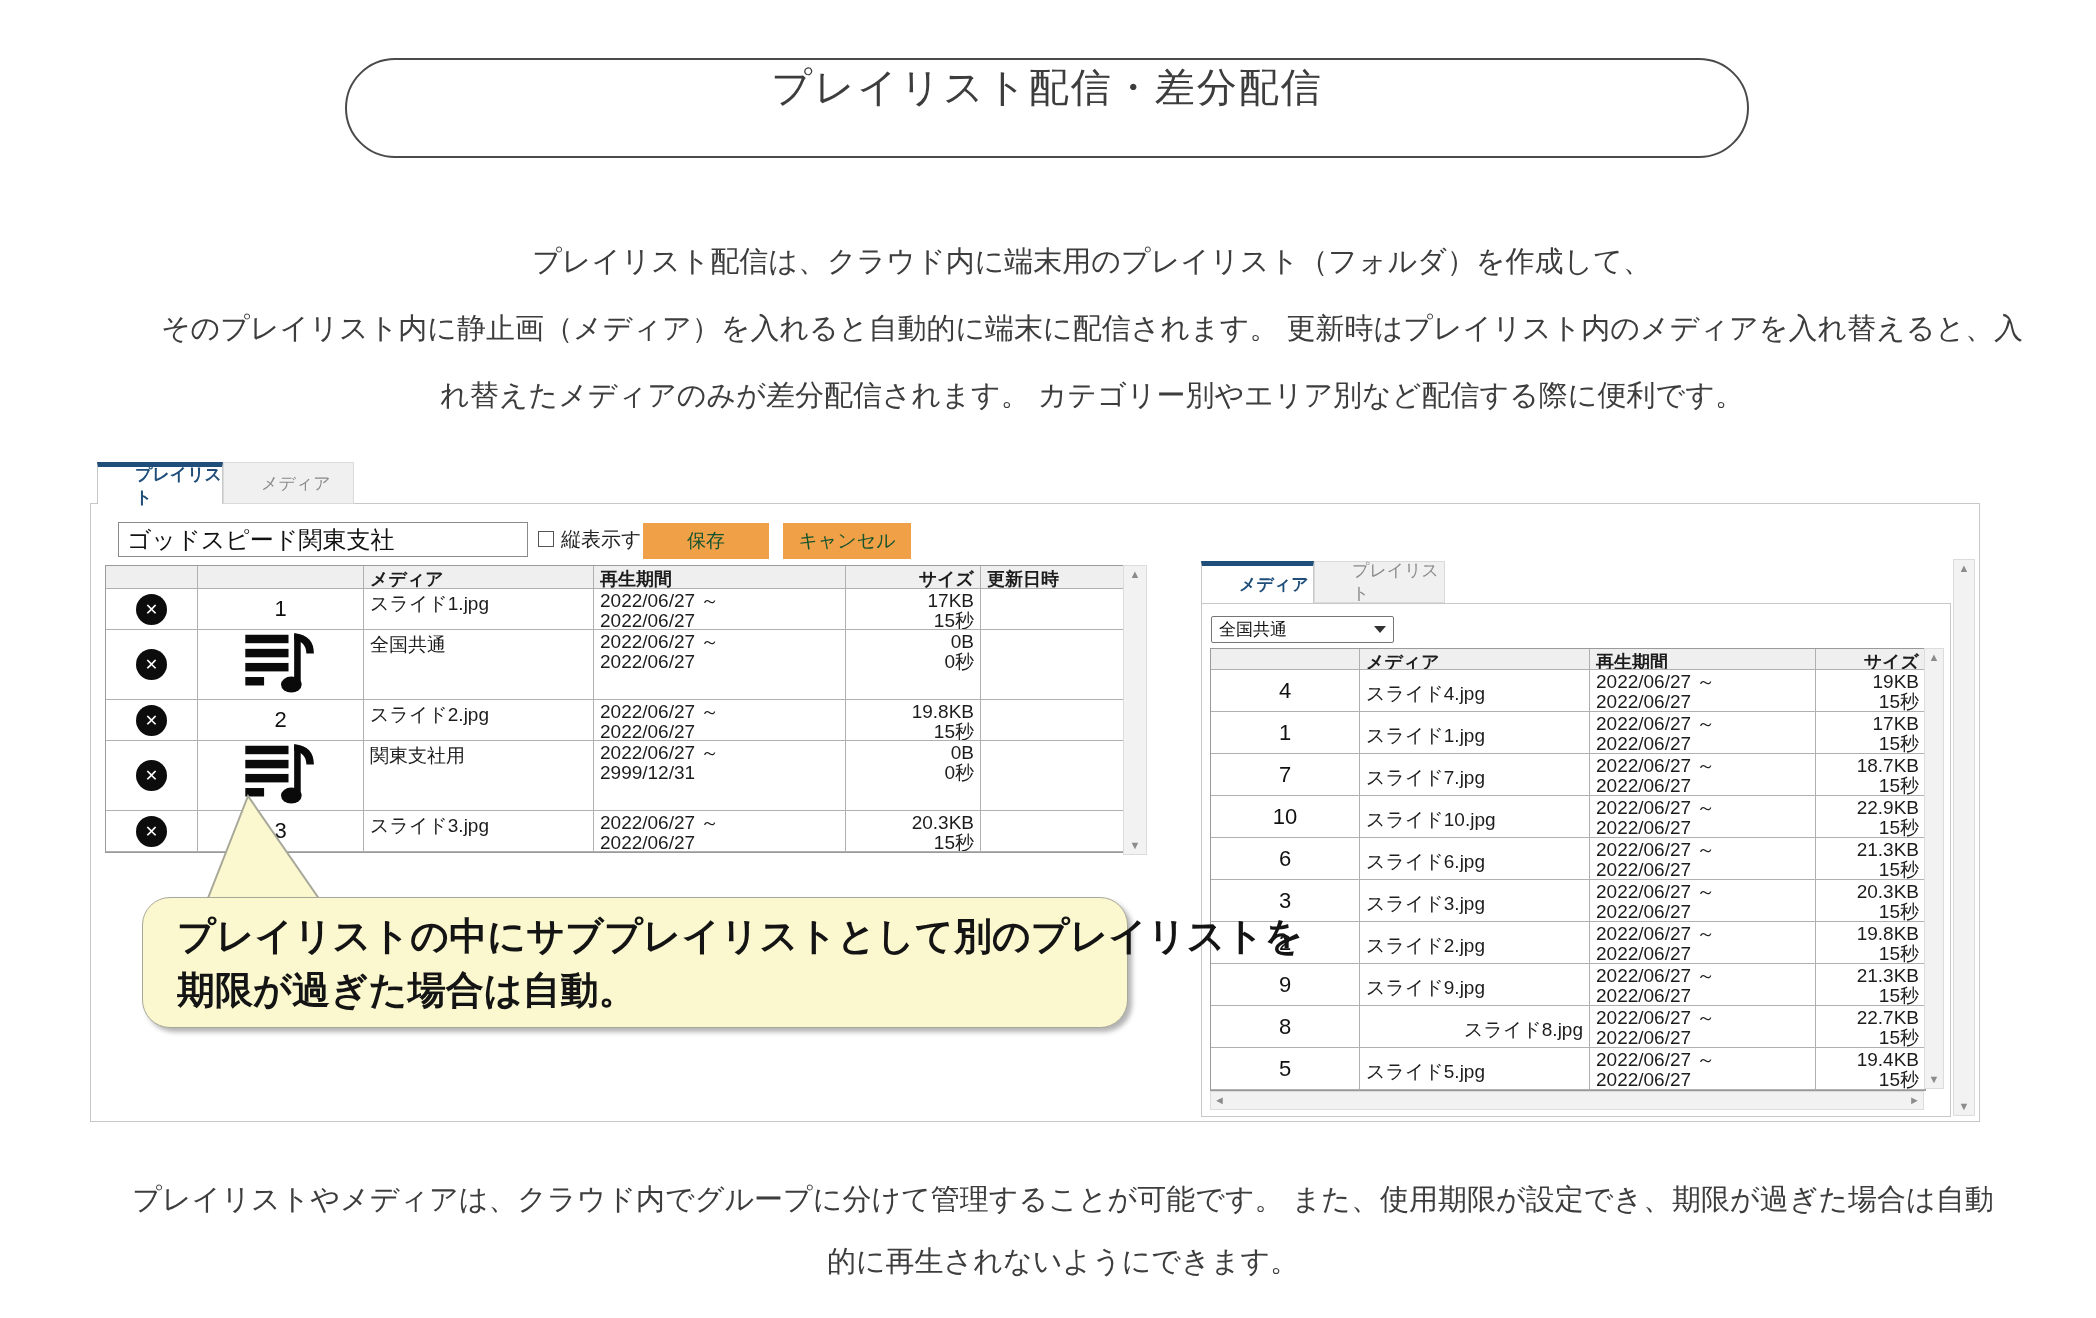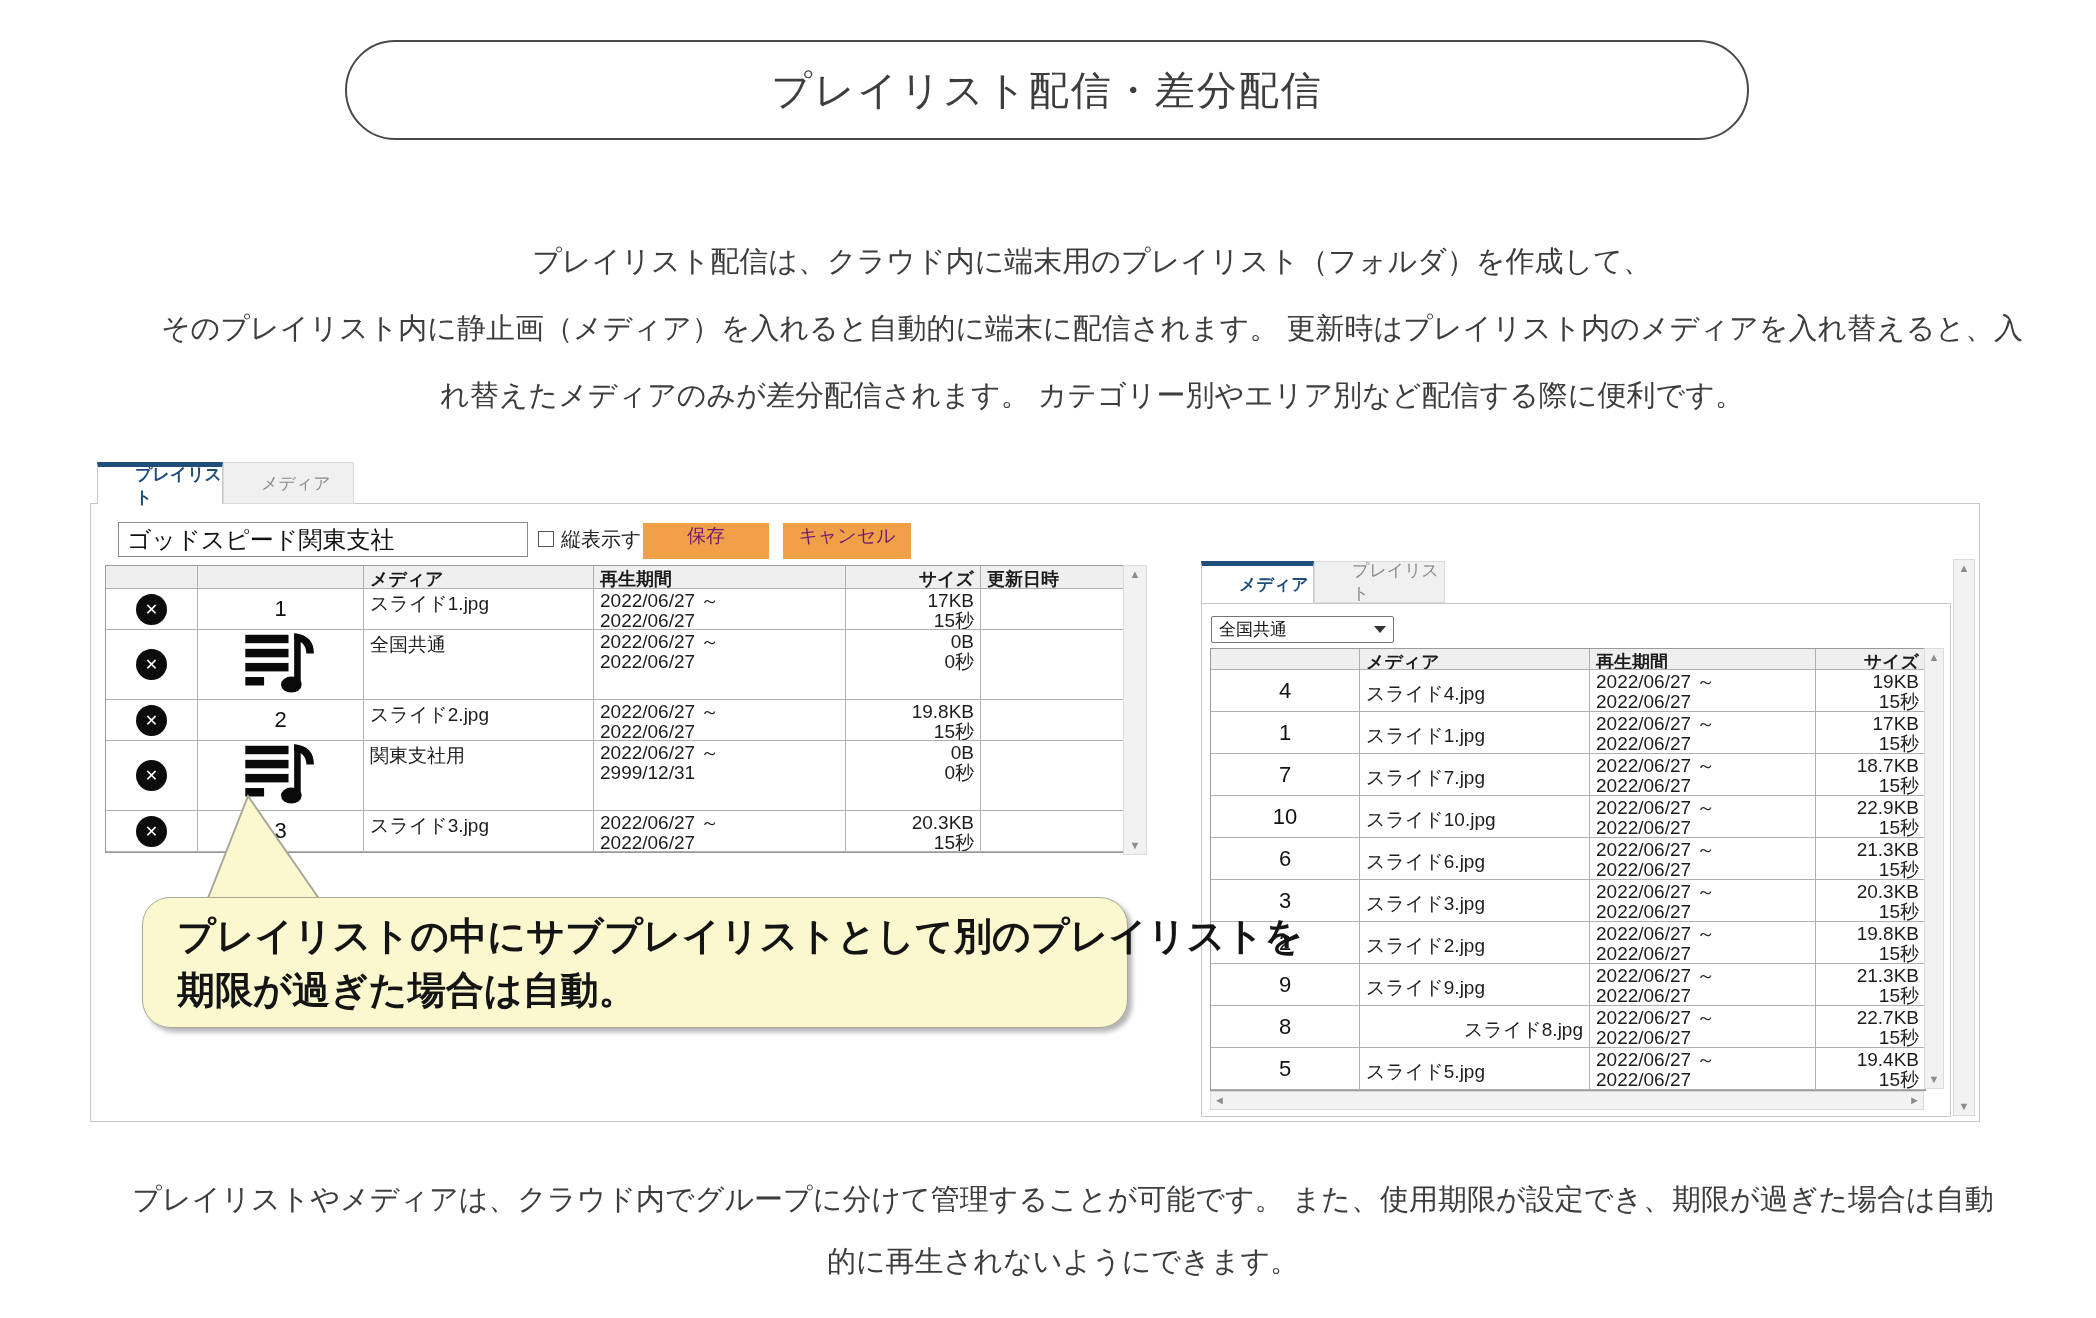--- a/index.html
+++ b/index.html
@@ -3,23 +3,23 @@
 <meta charset="utf-8">
 <style>
   html,body{margin:0;padding:0;}
   body{
     width:2096px;height:1318px;position:relative;background:#ffffff;
     font-family:"Liberation Sans","DejaVu Sans",sans-serif;color:#3d3d3d;
     overflow:hidden;
   }
   
   .title-pill{
-    position:absolute;left:345px;top:40px;width:1400px;height:96px;
+    position:absolute;left:345px;top:58px;width:1400px;height:96px;
     border:2px solid #4a4a4a;border-radius:50px;
-    display:flex;align-items:center;justify-content:center;
+    display:flex;justify-content:center;
     font-size:40px;color:#3d3d3d;letter-spacing:2px;background:#fff;
   }
   
   .intro{position:absolute;left:0;top:228px;width:2096px;text-align:center;
     font-size:29px;line-height:67px;color:#3d3d3d;padding-left:44px;}
   .intro .tline{white-space:nowrap;}
   .footer-text{position:absolute;left:0;top:1168px;width:2096px;text-align:center;
     font-size:29px;line-height:62px;color:#3d3d3d;}
   .footer-text .tline{white-space:nowrap;padding-left:30px;}
   
@@ -32,22 +32,22 @@
   .tab.active{background:#fff;border-top:5px solid #1e4e79;color:#1e4e79;font-weight:bold;
     border-left:1px solid #c8c8c8;border-right:1px solid #c8c8c8;}
   .tab.inactive{background:#f0f0f0;border:1px solid #dadada;color:#8a8a8a;}
   
   .name-input{position:absolute;left:27px;top:18px;width:410px;height:35px;
     border:1px solid #8a8a8a;box-sizing:border-box;font-size:24px;padding:0 8px;
     font-family:inherit;color:#111;background:#fff;}
   .chk{position:absolute;left:447px;top:27px;width:16px;height:16px;border:1.5px solid #555;
     background:#fff;box-sizing:border-box;}
   .chk-label{position:absolute;left:470px;top:22px;font-size:20px;color:#222;}
-  .btn{position:absolute;top:19px;height:36px;background:#f0a148;color:#701a75;
-    display:flex;align-items:flex-start;justify-content:center;font-size:19px;border:none;}
+  .btn{position:absolute;top:19px;height:36px;background:#f0a148;color:#14532d;
+    display:flex;align-items:center;justify-content:center;font-size:19px;border:none;}
   .btn.save{left:552px;width:126px;}
   .btn.cancel{left:692px;width:128px;}
   
   .grid-row{display:grid;box-sizing:border-box;border-bottom:1px solid #b0b0b0;background:#fff;}
   .cell{box-sizing:border-box;border-right:1px solid #b0b0b0;padding:2px 6px;
     font-size:19px;color:#1c1c1c;overflow:hidden;}
   .cell:last-child{border-right:none;}
   .cell.center{display:flex;align-items:center;justify-content:center;padding:0;}
   .cell.right{text-align:right;}
   .cell .l2{line-height:20px;}

